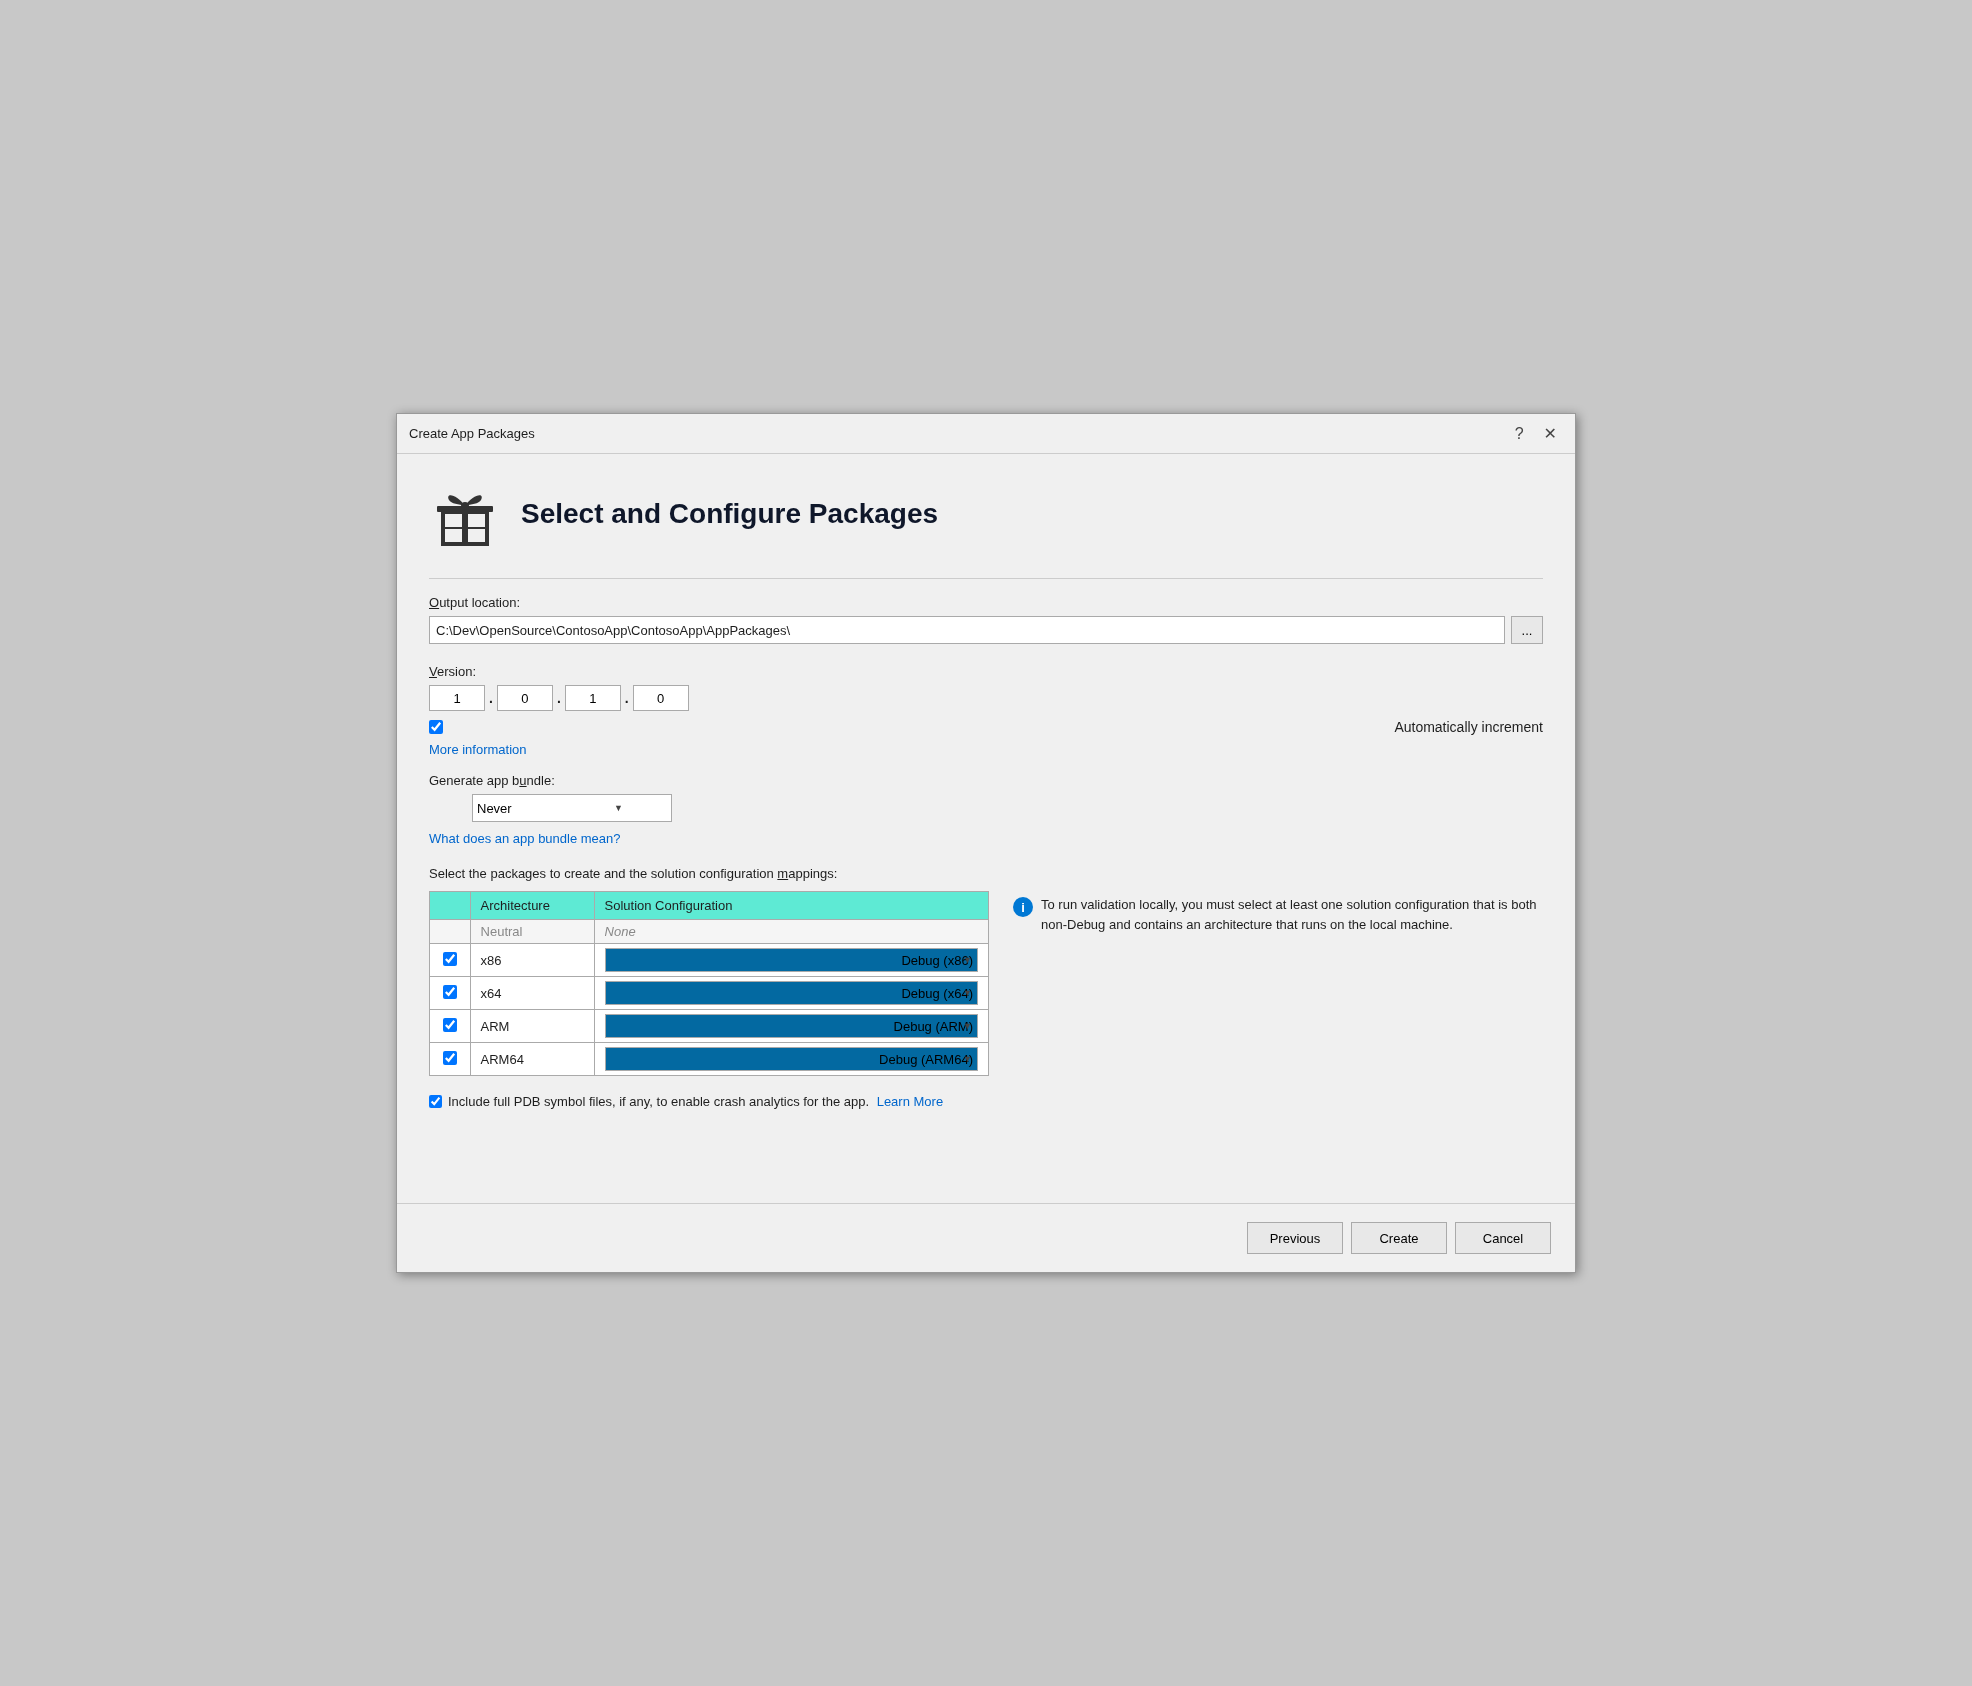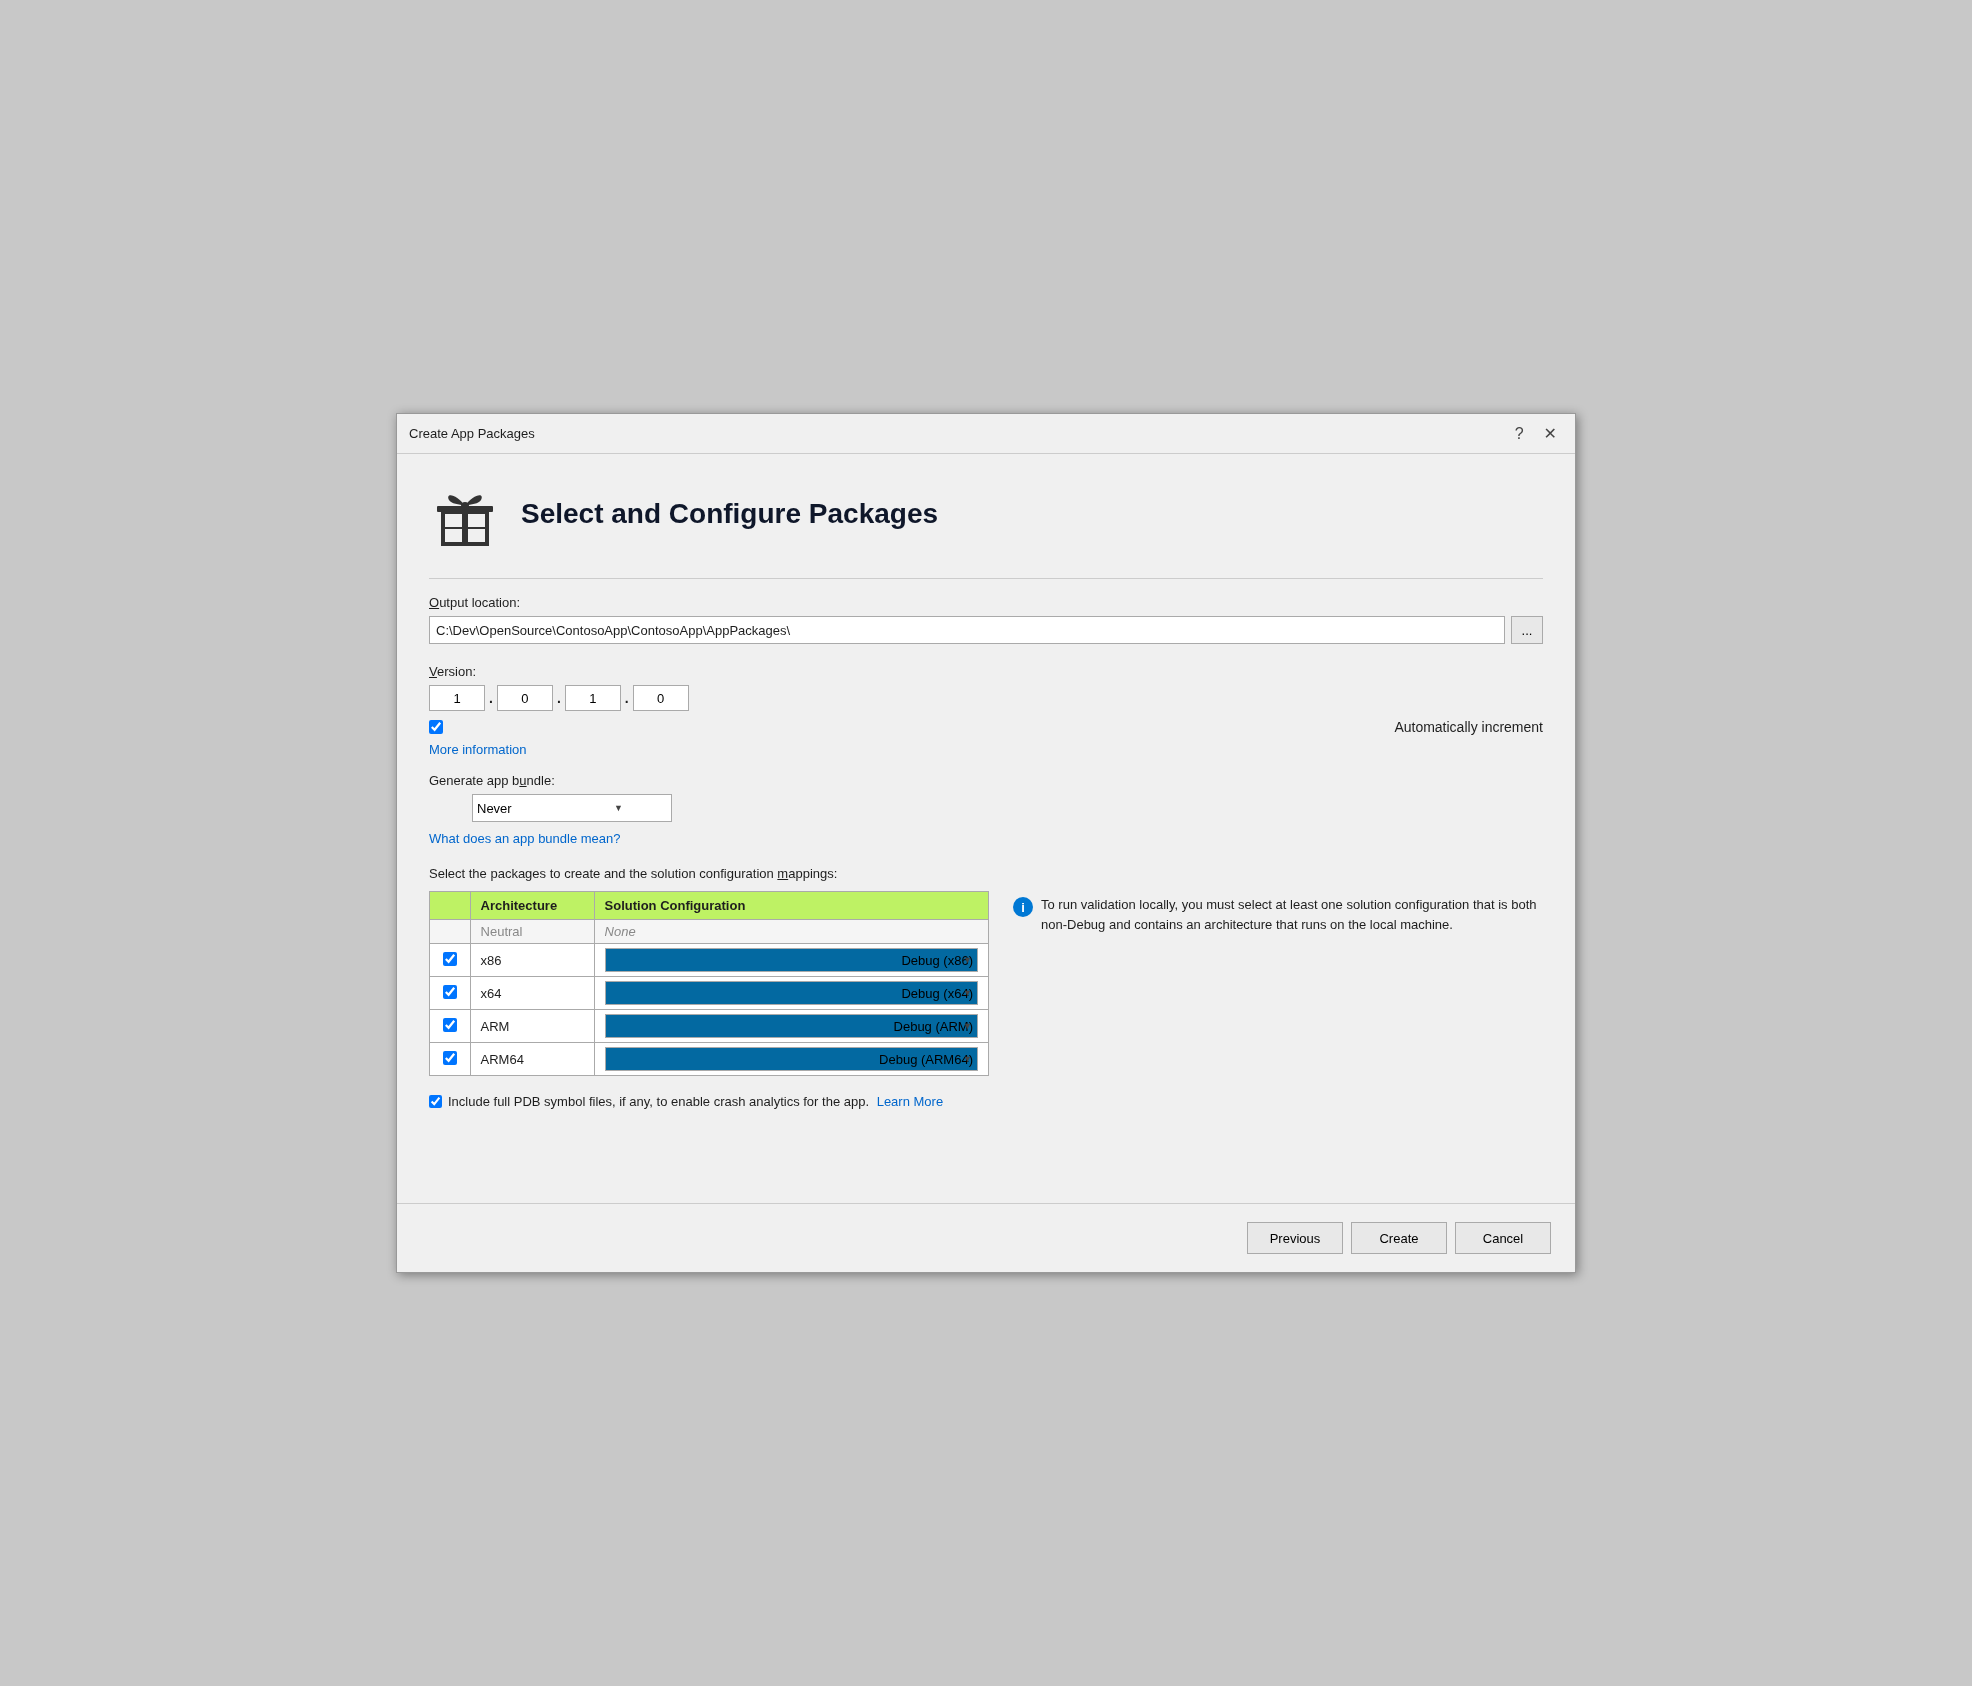--- a/index.html
+++ b/index.html
@@ -193,25 +193,25 @@
     }
     .packages-table-wrapper {
       flex: 0 0 auto;
     }
     .packages-table {
       border-collapse: collapse;
       width: 560px;
       border: 1px solid #aaa;
     }
     .packages-table th {
-      background: #bef264;
+      background: #5eead4;
       border: 1px solid #aaa;
       padding: 6px 10px;
       text-align: left;
-      font-weight: 700;
+      font-weight: 400;
       font-size: 13px;
     }
     .packages-table td {
       border: 1px solid #aaa;
       padding: 4px 10px;
       font-size: 13px;
       background: white;
     }
     .packages-table td:first-child {
       width: 36px;

